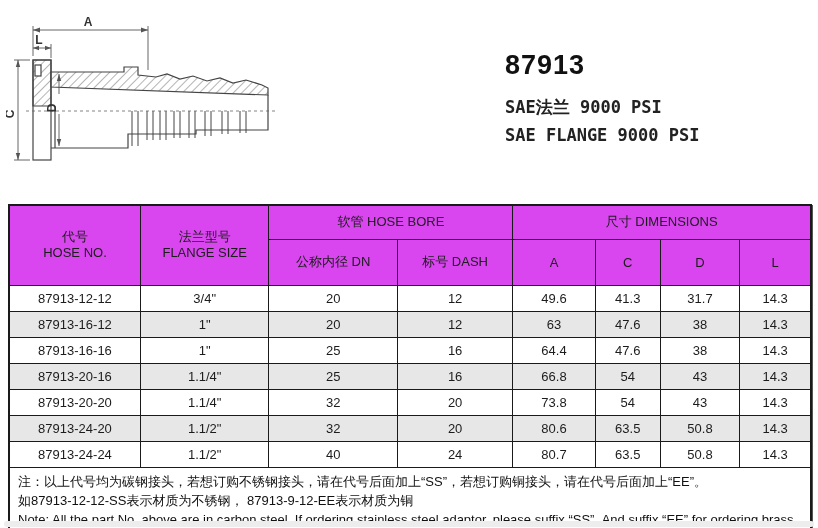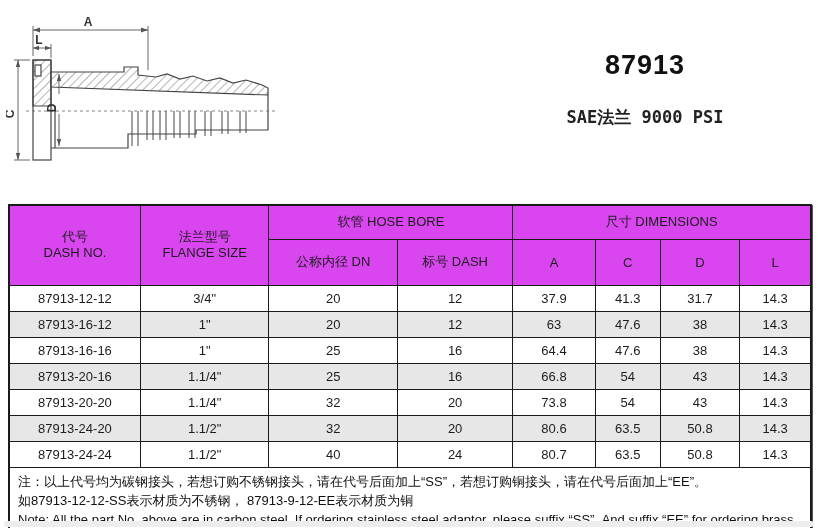--- a/index.html
+++ b/index.html
@@ -3,25 +3,25 @@
 <meta charset="utf-8">
 <style>
   * { margin: 0; padding: 0; box-sizing: border-box; }
   html,body { width: 818px; height: 528px; background: #ffffff; overflow: hidden; }
   body { font-family: "Liberation Sans", sans-serif; color: #1c1c1c; position: relative; }
 
   
   .drawing { position: absolute; left: 6px; top: 14px; width: 300px; height: 180px; }
 
   
-  .title-block { position: absolute; left: 505px; top: 50px; width: 280px; text-align: center; }
+  .title-block { position: absolute; left: 505px; top: 50px; width: 280px; }
   .part-number { font-size: 27px; font-weight: bold; letter-spacing: 1px; color: #111; }
   .subtitle { font-family: "DejaVu Sans Mono", monospace; font-size: 17px; font-weight: bold;
               color: #222; margin-top: 4px; line-height: 24px; white-space: nowrap; }
-  .subtitle.first { margin-top: 24px; }
+  .subtitle.first { margin-top: 14px; }
 
   
   .spec-table { position: absolute; left: 8px; top: 204px; width: 804px;
                 border-collapse: collapse; table-layout: fixed;
                 font-size: 13px; color: #1c1c1c; }
   .spec-table th, .spec-table td { border: 1px solid #1a1a1a; text-align: center; vertical-align: middle;
                                    padding: 0 2px; font-weight: normal; }
   .spec-table { border: 2px solid #1a1a1a; box-shadow: 1px 1px 0 #555; }
   .hdr { background: #d946ef; }
   .group-row th { height: 34px; }
@@ -116,38 +116,39 @@
     <line x1="53" y1="100" x2="53" y2="132"></line>
     <polygon points="53,60 50.8,67 55.2,67" fill="#555" stroke="none"></polygon>
     <polygon points="53,132 50.8,125 55.2,125" fill="#555" stroke="none"></polygon>
   </g>
   <text x="50" y="94" text-anchor="middle" transform="rotate(-90 50 94)">D</text>
 </svg>
 
 <div class="title-block">
   <div class="part-number">87913</div>
   <div class="subtitle first">SAE法兰 9000 PSI</div>
+  <div class="subtitle">SAE FLANGE 9000 PSI</div>
 </div>
 
 <table class="spec-table">
   <colgroup>
     <col style="width:131px">
       <col style="width:128px">
       <col style="width:128px">
       <col style="width:115px">
     <col style="width:82px">
       <col style="width:65px">
       <col style="width:79px">
       <col style="width:71px">
   </colgroup>
   <thead>
     <tr class="group-row">
       <th class="hdr two-line" rowspan="2">
         <span>代号</span><br>
-        <span>DASH NO.</span>
+        <span>HOSE NO.</span>
       </th>
       <th class="hdr two-line" rowspan="2">
         <span>法兰型号</span><br>
         <span>FLANGE SIZE</span>
       </th>
       <th class="hdr" colspan="2">软管 HOSE BORE</th>
       <th class="hdr" colspan="4">尺寸 DIMENSIONS</th>
     </tr>
     <tr class="sub-row">
       <th class="hdr">公称内径 DN</th>
@@ -157,21 +158,21 @@
       <th class="hdr">D</th>
       <th class="hdr">L</th>
     </tr>
   </thead>
   <tbody>
     <tr class="data-row">
       <td>87913-12-12</td>
       <td>3/4"</td>
       <td>20</td>
       <td>12</td>
-      <td>37.9</td>
+      <td>49.6</td>
       <td>41.3</td>
       <td>31.7</td>
       <td>14.3</td>
     </tr>
     <tr class="data-row alt">
       <td>87913-16-12</td>
       <td>1"</td>
       <td>20</td>
       <td>12</td>
       <td>63</td>

